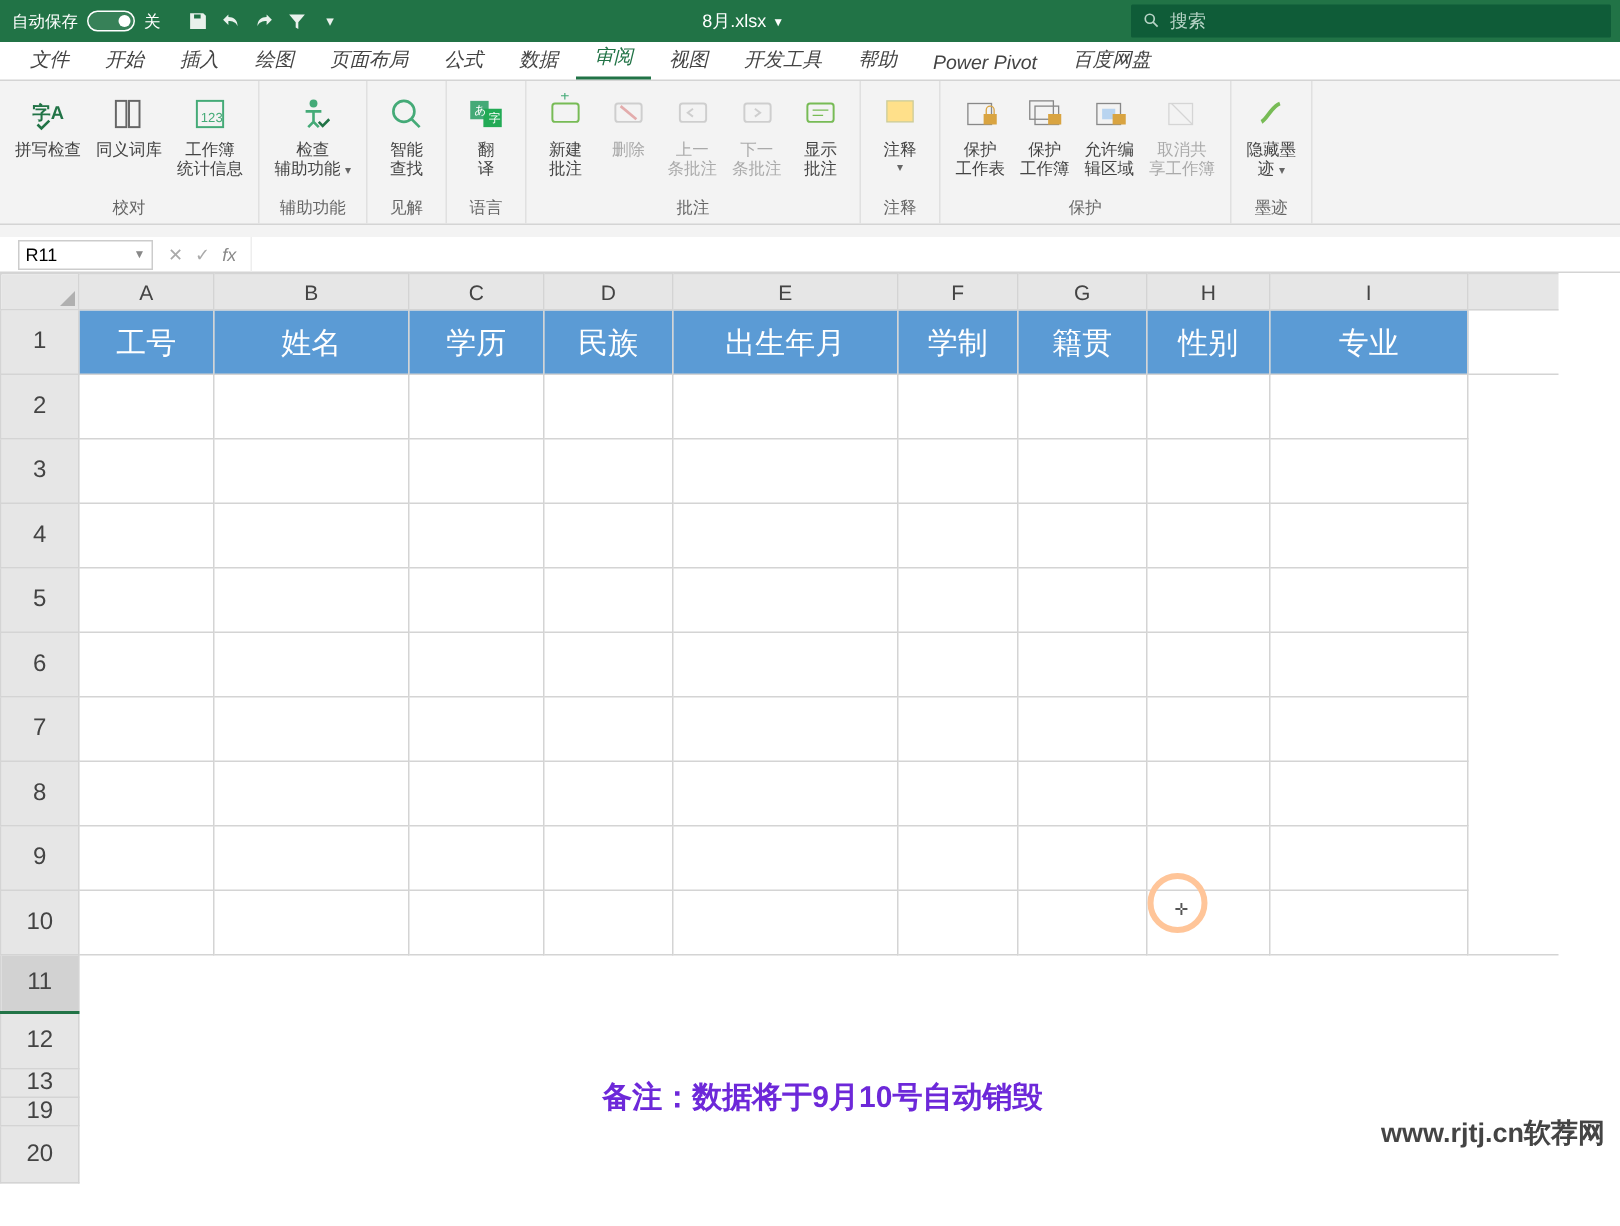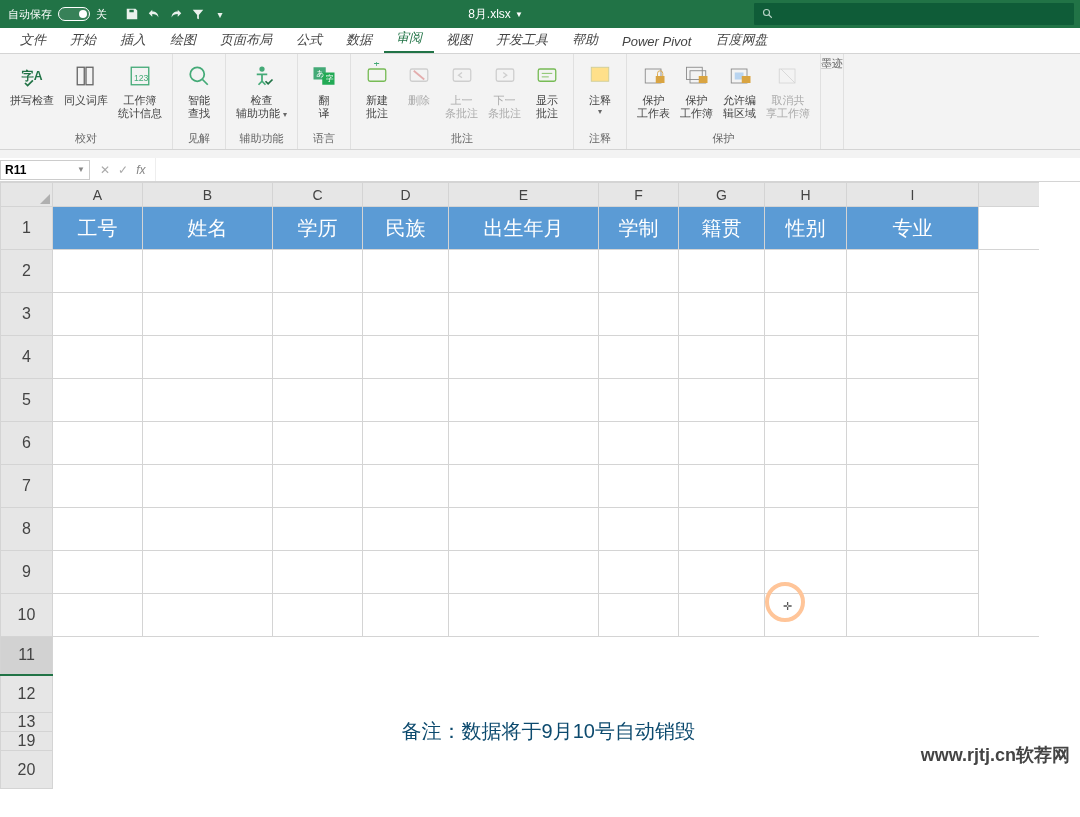--- a/index.html
+++ b/index.html
@@ -33,42 +33,42 @@
 .rbtn { display: flex; flex-direction: column; align-items: center; justify-content: flex-start; padding: 2px 4px; min-width: 36px; cursor: pointer; text-align: center; }
 .rbtn .ico { width: 32px; height: 32px; display: flex; align-items: center; justify-content: center; margin-bottom: 2px; }
 .rbtn .ico svg { width: 28px; height: 28px; }
 .rbtn .lbl { font-size: 11px; line-height: 13px; color: #444; white-space: nowrap; }
 .rbtn.disabled .lbl { color: #aaa; text-align: right; }
 .rbtn.disabled .ico { opacity: 0.4; }
 .dd-arrow { font-size: 8px; color: #666; }
 
 
 .fbar { height: 24px; background: #fff; border-bottom: 1px solid #d4d4d4; display: flex; align-items: center; }
-.namebox { width: 90px; height: 20px; border: 1px solid #ccc; margin-left: 0; display: flex; align-items: center; padding: 0 4px; font-size: 12px; background: #fff; justify-content: space-between; font-weight: bold; }
+.namebox { width: 90px; height: 20px; border: 1px solid #ccc; margin-left: 12px; display: flex; align-items: center; padding: 0 4px; font-size: 12px; background: #fff; justify-content: space-between; }
 .namebox .dd { font-size: 8px; color: #888; }
 .fbar-btns { display: flex; align-items: center; gap: 8px; padding: 0 10px; color: #aaa; }
 .fbar-btns span { font-size: 12px; }
 .fx { font-style: italic; color: #888; }
 
 
 .sheet-wrap { position: relative; }
 .sheet { border-collapse: collapse; }
 .sheet td, .sheet th { border: 1px solid #d4d4d4; text-align: center; vertical-align: middle; }
 .selectall { width: 52px; height: 24px; background: #e6e6e6; position: relative; }
 .selectall::after { content: ""; position: absolute; right: 2px; bottom: 2px; border-left: 10px solid transparent; border-bottom: 10px solid #b0b0b0; }
 .colhead { height: 24px; background: #e6e6e6; font-size: 14px; color: #444; font-weight: normal; }
 .rowhead { width: 52px; background: #e6e6e6; font-size: 16px; color: #444; font-weight: normal; }
 .rowhead.sel { background: #d2d2d2; border-bottom: 2px solid #217346; }
 .datacell { background: #fff; height: 43px; }
 .hdr { background: #5b9bd5; color: #fff; font-size: 20px; }
 .wA{width:90px} .wB{width:130px} .wC{width:90px} .wD{width:86px} .wE{width:150px} .wF{width:80px} .wG{width:86px} .wH{width:82px} .wI{width:132px} .wJ{width:60px}
 
 .r-short .datacell { height: 38px; }
 
-.note-text { color: #0c4a6e; font-size: 20px; font-weight: normal; text-align: left; padding-left: 5px; }
+.note-text { color: #6d28d9; font-size: 20px; font-weight: bold; text-align: left; padding-left: 5px; }
 
 
 .cursor-ring { position: absolute; width: 40px; height: 40px; border: 4px solid #ffc599; border-radius: 50%; left: 765px; top: 400px; pointer-events:none; }
 .cursor-plus { position: absolute; left: 783px; top: 418px; font-size: 11px; color: #555; pointer-events:none; }
 
 .watermark { position: absolute; right: 10px; bottom: 22px; font-size: 18px; font-weight: bold; color: #444; margin-left: 23px; }
 </style>
 </head>
 <body>
 
@@ -103,20 +103,21 @@
   </div>
   <div class="filename">
     <span>8月.xlsx</span>
     <span class="dd">▼</span>
   </div>
   <div class="searchbox">
     <svg viewBox="0 0 16 16">
         <circle cx="6" cy="6" r="4" fill="none" stroke="#b8d4c7" stroke-width="1.5"></circle>
         <line x1="9" y1="9" x2="13" y2="13" stroke="#b8d4c7" stroke-width="1.5"></line>
       </svg>
+    <input placeholder="搜索" style="">
   </div>
 </div>
 
 <div class="ribbon-tabs">
   <div class="tab">文件</div>
   <div class="tab">开始</div>
   <div class="tab">插入</div>
   <div class="tab">绘图</div>
   <div class="tab">页面布局</div>
   <div class="tab">公式</div>
@@ -163,46 +164,46 @@
       </div>
     </div>
     <div class="group-label">校对</div>
   </div>
 
   <div class="group">
     <div class="group-body">
       <div class="rbtn">
         <div class="ico">
             <svg viewBox="0 0 32 32">
-              <circle cx="14" cy="14" r="8" fill="none" stroke="#4a7" stroke-width="2"></circle>
-              <line x1="20" y1="20" x2="26" y2="26" stroke="#4a7" stroke-width="2"></line>
-            </svg>
-          </div>
-        <span class="lbl">智能</span>
-        <span class="lbl">查找</span>
-      </div>
-    </div>
-    <div class="group-label">见解</div>
-  </div>
-
-  <div class="group">
-    <div class="group-body">
-      <div class="rbtn">
-        <div class="ico">
-            <svg viewBox="0 0 32 32">
               <circle cx="16" cy="8" r="3" fill="#4a7"></circle>
               <path d="M10 14h12M16 14v8M12 26l4-4 4 4" stroke="#4a7" stroke-width="2" fill="none"></path>
               <path d="M20 22l3 3 5-5" stroke="#217346" fill="none" stroke-width="2"></path>
             </svg>
           </div>
         <span class="lbl">检查</span>
         <span class="lbl"><span>辅助功能</span> <span class="dd-arrow">▾</span></span>
       </div>
     </div>
     <div class="group-label">辅助功能</div>
+  </div>
+
+  <div class="group">
+    <div class="group-body">
+      <div class="rbtn">
+        <div class="ico">
+            <svg viewBox="0 0 32 32">
+              <circle cx="14" cy="14" r="8" fill="none" stroke="#4a7" stroke-width="2"></circle>
+              <line x1="20" y1="20" x2="26" y2="26" stroke="#4a7" stroke-width="2"></line>
+            </svg>
+          </div>
+        <span class="lbl">智能</span>
+        <span class="lbl">查找</span>
+      </div>
+    </div>
+    <div class="group-label">见解</div>
   </div>
 
   <div class="group">
     <div class="group-body">
       <div class="rbtn">
         <div class="ico">
             <svg viewBox="0 0 32 32">
               <rect x="4" y="6" width="14" height="14" fill="#4a7"></rect>
               <rect x="14" y="12" width="14" height="14" fill="#2a5"></rect>
               <text x="7" y="16" font-size="9" fill="#fff">あ</text>
@@ -330,20 +331,31 @@
             </svg>
           </div>
         <span class="lbl">取消共</span>
         <span class="lbl">享工作簿</span>
       </div>
     </div>
     <div class="group-label">保护</div>
   </div>
 
   <div class="group">
+    <div class="group-body">
+      <div class="rbtn">
+        <div class="ico">
+            <svg viewBox="0 0 32 32">
+              <path d="M8 22c4-2 8-12 14-14" stroke="#7b5" fill="none" stroke-width="3"></path>
+            </svg>
+          </div>
+        <span class="lbl">隐藏墨</span>
+        <span class="lbl"><span>迹</span> <span class="dd-arrow">▾</span></span>
+      </div>
+    </div>
     <div class="group-label">墨迹</div>
   </div>
 </div>
 
 <div style="height:8px;background:#f3f3f3"></div>
 <div class="fbar">
   <div class="namebox">
     <span>R11</span>
     <span class="dd">▼</span>
   </div>

